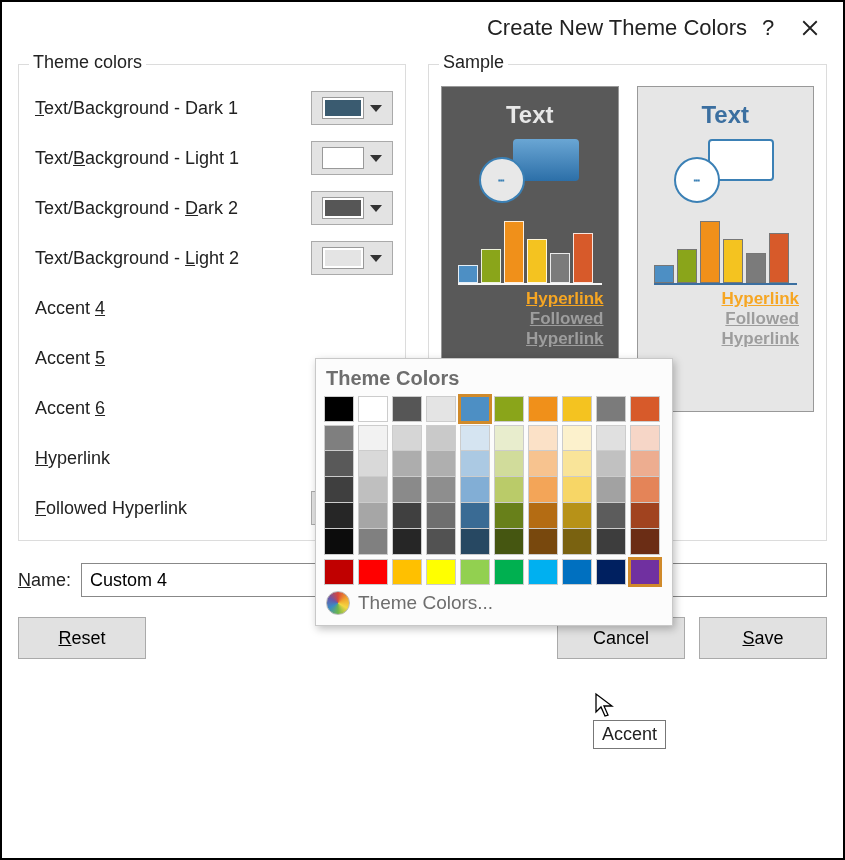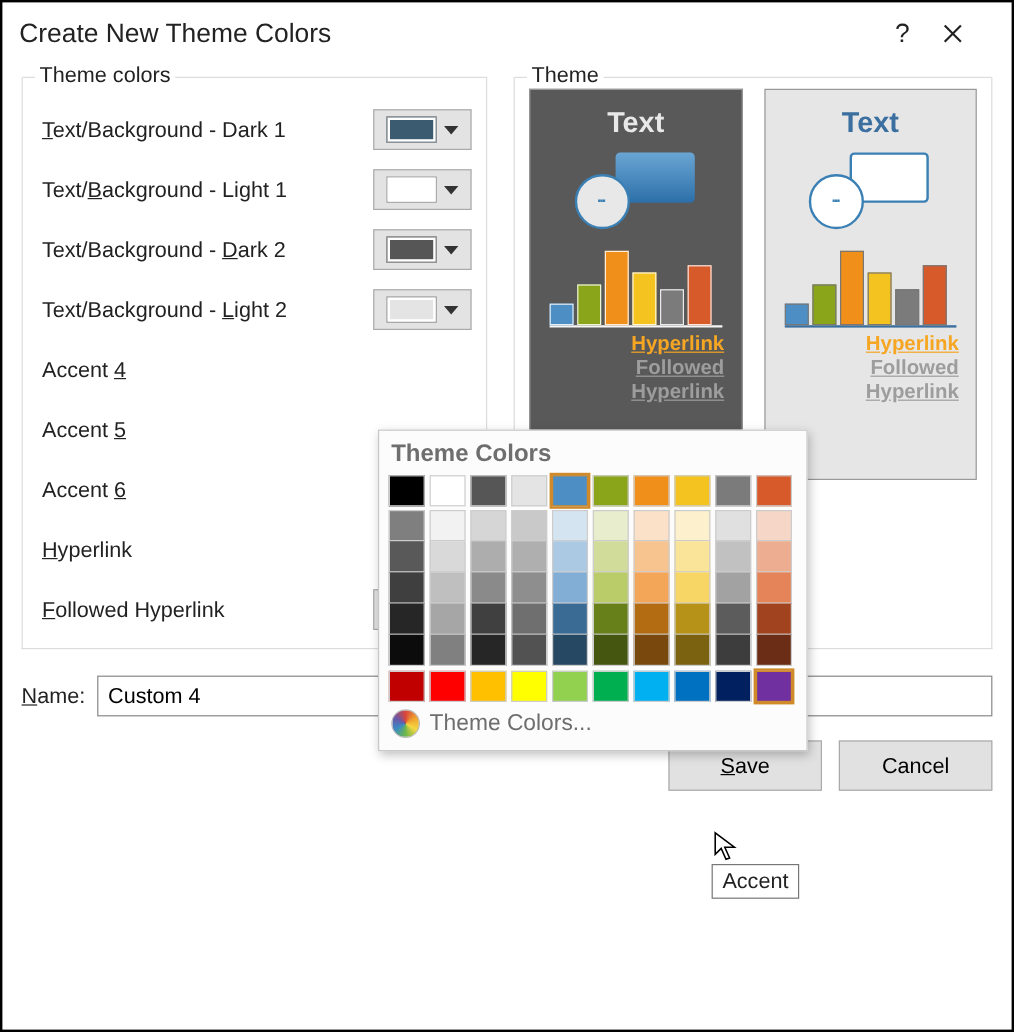--- a/index.html
+++ b/index.html
@@ -17,22 +17,23 @@
     width: 845px;
     height: 860px;
     border: 2px solid #000;
     background: #fff;
     display: flex;
     flex-direction: column;
   }
   .titlebar {
     display: flex;
     align-items: center;
-    padding: 10px 28px 14px 14px;
+    padding: 10px 12px 14px 14px;
     height: 56px;
+    text-align: right;
   }
   .titlebar .title {
     flex: 1;
     font-size: 22px;
     font-weight: 400;
   }
   .helpbtn, .closebtn {
     width: 42px;
     height: 36px;
     display: flex;
@@ -114,21 +115,21 @@
   }
   .swatch-drop .caret {
     width: 0; height: 0;
     border-left: 6px solid transparent;
     border-right: 6px solid transparent;
     border-top: 7px solid #333;
   }
   .sample-panels {
     display: flex;
     gap: 18px;
-    margin-top: 0;
+    margin-top: 12px;
   }
   .panel {
     flex: 1;
     border: 1px solid #999;
     height: 326px;
     padding: 14px 10px 8px 10px;
     position: relative;
   }
   .panel.dark { background: #595959; }
   .panel.light { background: #e6e6e6; }
@@ -349,21 +350,21 @@
               <div class="label"><span class="u">F</span>ollowed Hyperlink</div>
               <div class="swatch-drop">
                 <div class="swatch" style="background: rgb(166, 166, 166);"></div>
                 <div class="caret"></div>
               </div>
             </div>
           </div>
       </div>
 
       <div class="group sample-group">
-        <div class="legend">Theme</div>
+        <div class="legend">Sample</div>
         <div class="sample-panels">
           <div class="panel dark">
             <div class="ptext">Text</div>
             <div class="shapegrp">
               <div class="shaperect"></div>
               <div class="shapecircle">
                   <span>┅</span>
                 </div>
             </div>
             <div class="minibars" id="bars-dark">
@@ -399,23 +400,24 @@
         </div>
       </div>
     </div>
 
     <div class="name-row">
       <label><span class="u">N</span><span>ame:</span></label>
       <input type="text" value="Custom 4" style="">
     </div>
 
     <div class="button-row">
+      <button class="btn"><span class="u">R</span><span>eset</span></button>
       <div class="spacer"></div>
+      <button class="btn">Cancel</button>
       <button class="btn"><span class="u">S</span><span>ave</span></button>
-      <button class="btn">Cancel</button>
     </div>
 
     <div class="colorpicker">
       <div class="cp-head">Theme Colors</div>
       <div class="cp-row" id="cp-theme-row">
           <div class="cp-cell" style="background: rgb(0, 0, 0);"></div>
           <div class="cp-cell" style="background: rgb(255, 255, 255);"></div>
           <div class="cp-cell" style="background: rgb(86, 86, 86);"></div>
           <div class="cp-cell" style="background: rgb(228, 228, 228);"></div>
           <div class="cp-cell selected" style="background: rgb(77, 143, 196);"></div>

